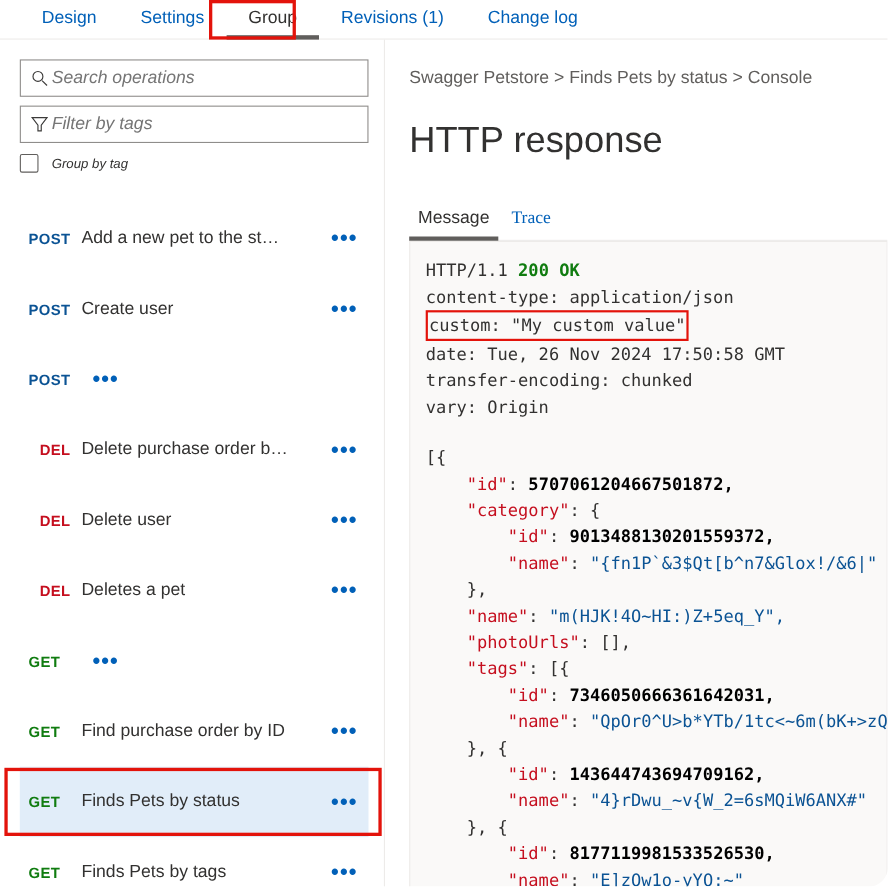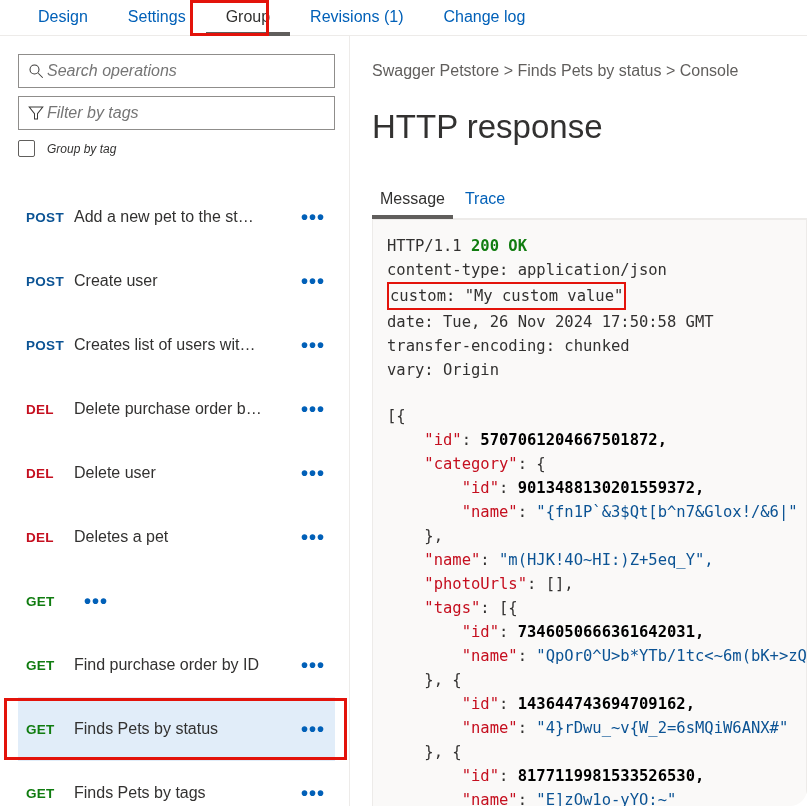--- a/index.html
+++ b/index.html
@@ -13,33 +13,33 @@
   .body { display:flex; height:770px; }
   .left { width:350px; border-right:1px solid #edebe9; padding:18px 14px 0 18px; position:relative; }
   .search-wrap, .filter-wrap { border:1px solid #8f8d8b; height:34px; display:flex; align-items:center; padding:0 8px; margin-bottom:8px; }
   .search-wrap input, .filter-wrap input { border:0; outline:0; font-size:16px; font-style:italic; color:#666; width:100%; background:transparent; }
   .icon { width:18px; height:18px; flex:0 0 18px; stroke:#3b3a39; stroke-width:1.4; fill:none; }
   .group-row { display:flex; align-items:center; gap:12px; margin:10px 0 28px 0; font-size:12px;font-style:italic; }
   .cb { width:17px; height:17px; border:1px solid #605e5c; border-radius:2px; }
   .ops { }
   .op-row { display:flex; align-items:center; height:64px; padding-left:8px; position:relative; }
   .method { width:48px; font-weight:700; font-size:13.5px; letter-spacing:0.3px; }
-  .m-post { color:#0b5394; } .m-del { color:#c50f1f; } .m-get { color:#107c10; }
+  .m-post { color:#0b5394; } .m-del { color:#c50f1f;text-align:center; } .m-get { color:#107c10; }
   .op-name { flex:1; font-size:16px; color:#323130; white-space:nowrap; overflow:hidden; text-overflow:ellipsis; padding-right:8px; }
   .dots { color:#0160b8; font-size:20px; font-weight:700; letter-spacing:1px; padding:0 10px; cursor:pointer; }
   .op-selected { background:#e1edf9; }
   .sel-box { position:absolute; border:3px solid #e3130b; left:-14px; width:343px; height:62px; pointer-events:none; }
   .right { flex:1; padding:26px 0 0 22px; position:relative; overflow:hidden; }
   .crumb { font-size:16px; color:#605e5c; margin-bottom:28px; }
   .h1 { font-size:33px; font-weight:400; margin-bottom:38px; }
   .subtabs { display:flex; gap:12px; border-bottom:1px solid #edebe9; padding-left:4px; }
   .subtab { padding:6px 4px 10px 4px; font-size:16px; position:relative; }
   .subtab-msg { color:#323130; }
   .subtab-msg-ul { position:absolute; left:-4px; right:-4px; bottom:-1px; height:4px; background:#605e5c; }
-  .subtab-trace { color:#0160b8; cursor:pointer; }
+  .subtab-trace { color:#0160b8; cursor:pointer;font-family:Liberation Serif, serif; }
   .resp-block { background:#faf9f8; border:1px solid #edebe9; margin-top:0; padding:14px 14px 14px 14px; font-family: "Consolas", monospace; font-size:15.5px; line-height:1.55; position:relative; }
   .hdr-line { white-space:pre; }
   .green { color:#107c10; font-weight:700; }
   .custom-box { border:2px solid #e3130b; display:inline-block; padding:0 1px; }
   .json-block { margin-top:22px; font-family:"Consolas",monospace; white-space:pre; }
   .k { color:#c50f1f; } .v { color:#000; font-weight:700; } .s { color:#0b5394; }
 </style>
 </head>
 <body>
 
@@ -78,21 +78,20 @@
             <span class="op-name">Add a new pet to the st…</span>
             <span class="dots">•••</span>
           </div>
           <div class="op-row">
             <span class="method m-post">POST</span>
             <span class="op-name">Create user</span>
             <span class="dots">•••</span>
           </div>
           <div class="op-row">
             <span class="method m-post">POST</span>
-            <span class="op-name">Creates list of users wit…</span>
             <span class="dots">•••</span>
           </div>
           <div class="op-row">
             <span class="method m-del">DEL</span>
             <span class="op-name">Delete purchase order b…</span>
             <span class="dots">•••</span>
           </div>
           <div class="op-row">
             <span class="method m-del">DEL</span>
             <span class="op-name">Delete user</span>

